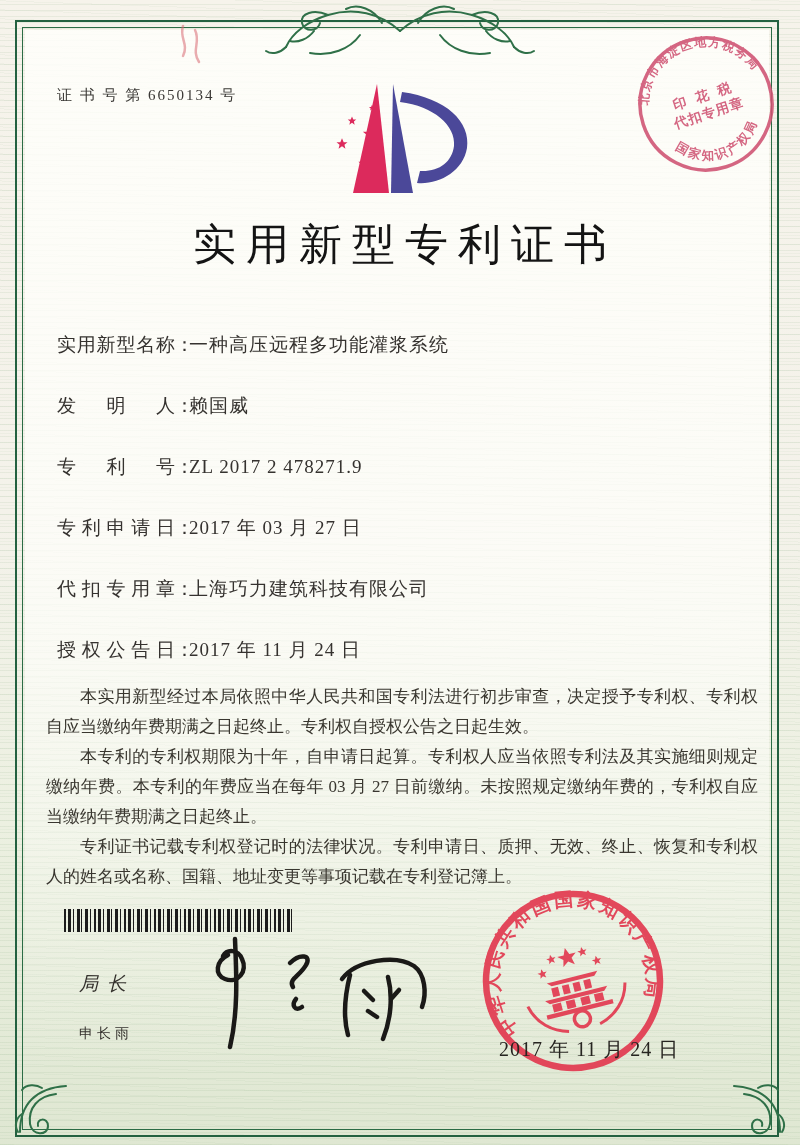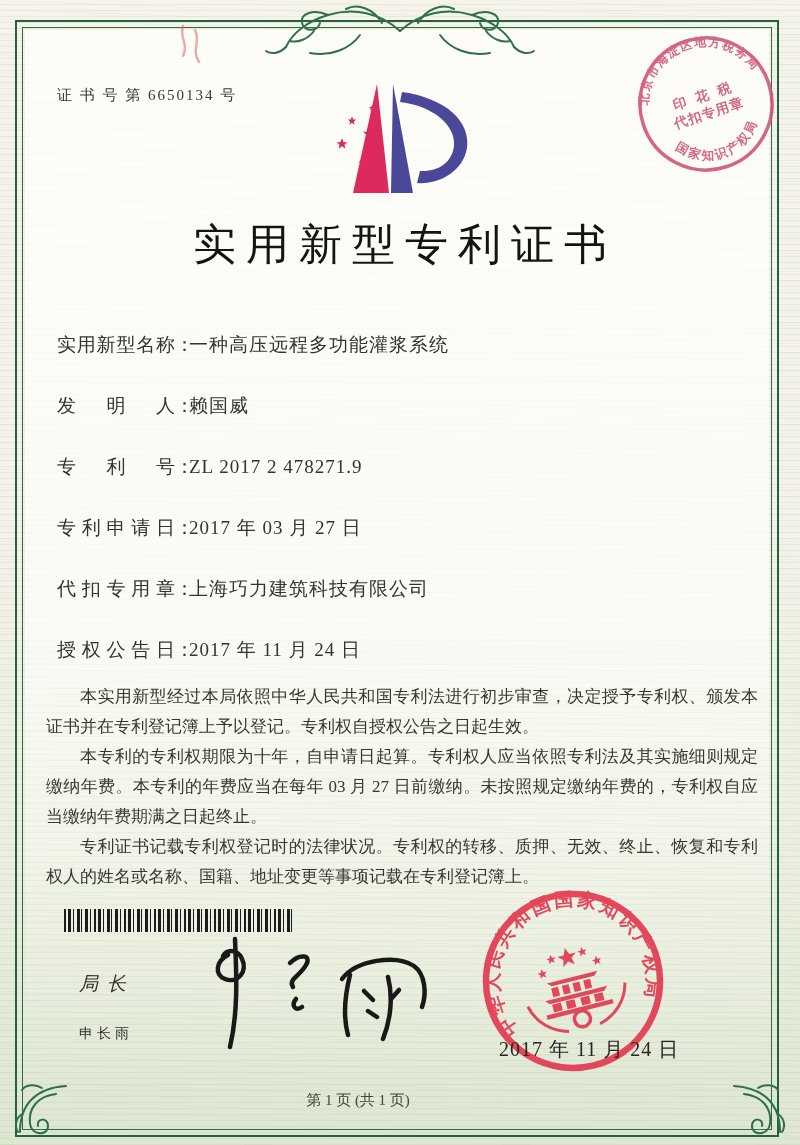--- a/index.html
+++ b/index.html
@@ -153,23 +153,23 @@
     </div>
     <div class="field-row">
       <span class="flabel">代扣专用章</span><span class="fcolon">：</span><span class="fvalue">上海巧力建筑科技有限公司</span>
     </div>
     <div class="field-row">
       <span class="flabel">授权公告日</span><span class="fcolon">：</span><span class="fvalue">2017 年 11 月 24 日</span>
     </div>
   </div>
 
   <div class="body-text">
-    <p>本实用新型经过本局依照中华人民共和国专利法进行初步审查，决定授予专利权、颁发本证书并在专利登记簿上予以登记。专利权自授权公告之日起生效。</p>
+    <p>本实用新型经过本局依照中华人民共和国专利法进行初步审查，决定授予专利权、专利权自应当缴纳年费期满之日起终止。专利权自授权公告之日起生效。</p>
     <p>本专利的专利权期限为十年，自申请日起算。专利权人应当依照专利法及其实施细则规定缴纳年费。本专利的年费应当在每年 03 月 27 日前缴纳。未按照规定缴纳年费的，专利权自应当缴纳年费期满之日起终止。</p>
-    <p>专利证书记载专利权登记时的法律状况。专利权的转移、质押、无效、终止、恢复和专利权人的姓名或名称、国籍、地址变更等事项记载在专利登记簿上。</p>
+    <p>专利证书记载专利权登记时的法律状况。专利申请日、质押、无效、终止、恢复和专利权人的姓名或名称、国籍、地址变更等事项记载在专利登记簿上。</p>
   </div>
 
   <div class="barcode"></div>
 
   <div class="sig-title">局长</div>
   <div class="sig-name">申长雨</div>
 
   <svg class="signature" viewBox="0 0 260 125">
     <g stroke="#1a1917" stroke-width="4.5" fill="none" stroke-linecap="round" stroke-linejoin="round">
       <path d="M36,22 C24,28 22,42 33,46 C46,51 56,38 50,26 C46,16 35,16 31,23"></path>
@@ -214,15 +214,14 @@
         <rect x="62" y="123" width="68" height="4.5"></rect>
         <circle cx="96" cy="135" r="8" fill="none" stroke="#e23a50" stroke-width="3.5"></circle>
         <path d="M46,110 C50,128 64,140 80,144" fill="none" stroke="#e23a50" stroke-width="3"></path>
         <path d="M146,110 C142,128 128,140 112,144" fill="none" stroke="#e23a50" stroke-width="3"></path>
       </g>
     </g>
   </svg>
 
   <div class="seal-date">2017 年 11 月 24 日</div>
 
-  <div class="footer">第 1 页 (共 1 页)</div>
 
 </div>
 
 </body></html>

